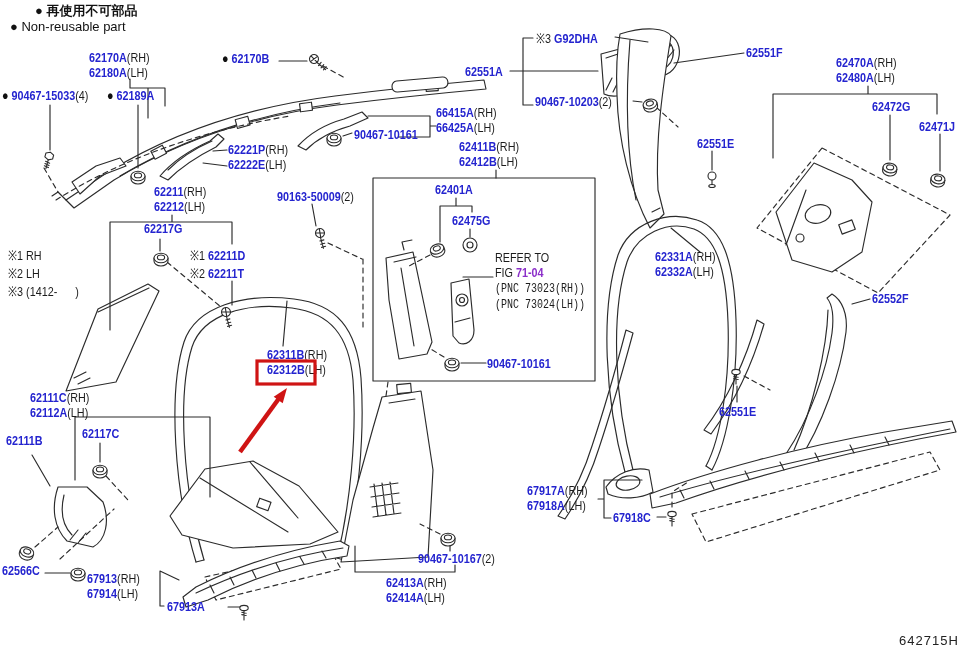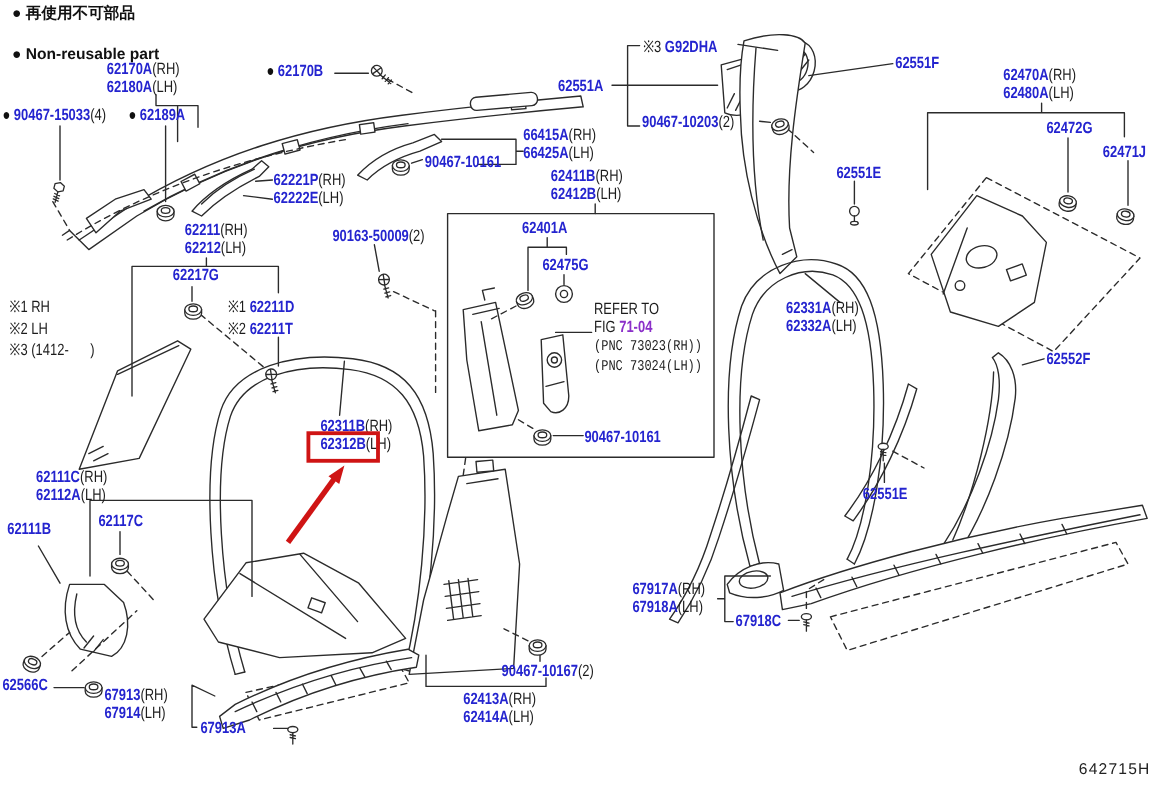--- a/index.html
+++ b/index.html
@@ -13,22 +13,22 @@
           font:bold 13.5px "Liberation Sans",sans-serif;color:var(--blue,#2424cf);}
   .seg-num{color:var(--blue,#2424cf);font-weight:bold;}
   .seg-suf{color:var(--ink,#1c1c1c);font-weight:normal;}
   .seg-pre,.seg-txt{color:var(--ink,#1c1c1c);font-weight:normal;}
   .seg-bullet{color:#101010;}
   .seg-fig{color:var(--purple,#8b2fc9);font-weight:bold;}
   .seg-mono{color:var(--ink,#1c1c1c);font-weight:normal;
             font-family:"Liberation Mono",monospace;font-size:12.5px;}
   .legend{position:absolute;left:10px;white-space:pre;color:#111;
           font:bold 13px "Liberation Sans",sans-serif;z-index:2;}
-  #legend-jp{top:2px;}
-  #legend-en{top:19px;font-weight:bold;margin-top:18px;}
+  #legend-jp{top:2px;margin-left:25px;}
+  #legend-en{top:19px;font-weight:normal;}
   #fig-code{position:absolute;left:899px;top:633px;color:#222;z-index:2;
             font:13px "Liberation Sans",sans-serif;letter-spacing:1px;}
 </style>
 </head>
 <body>
 
 <div id="stage">
 
   <svg id="base-art" width="961" height="656" viewBox="0 0 961 656" fill="none" stroke="#2b2b2b" stroke-width="1.15" stroke-linecap="round" stroke-linejoin="round">
     <defs>

